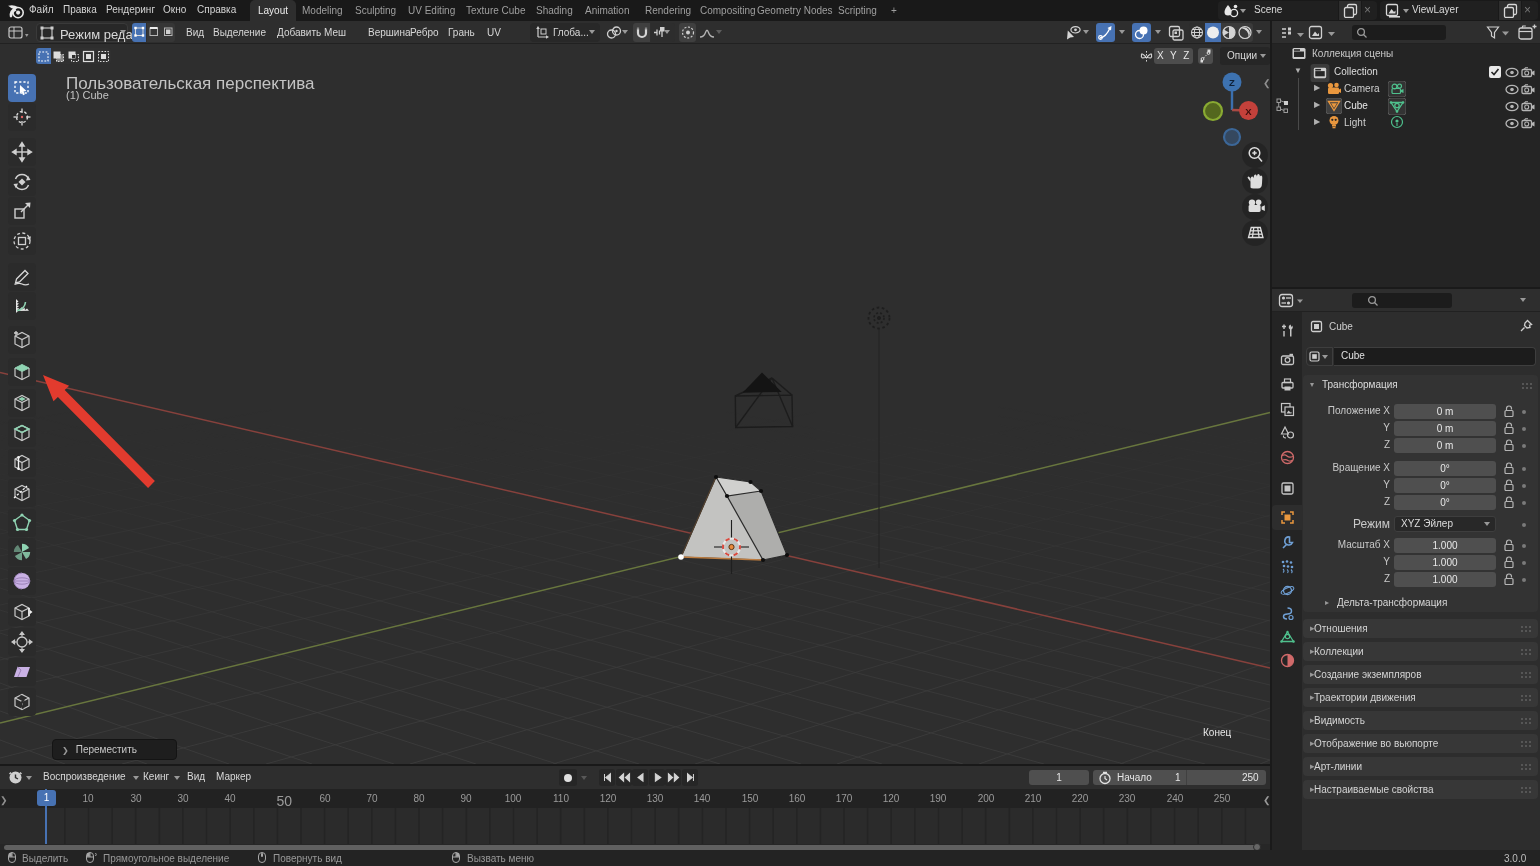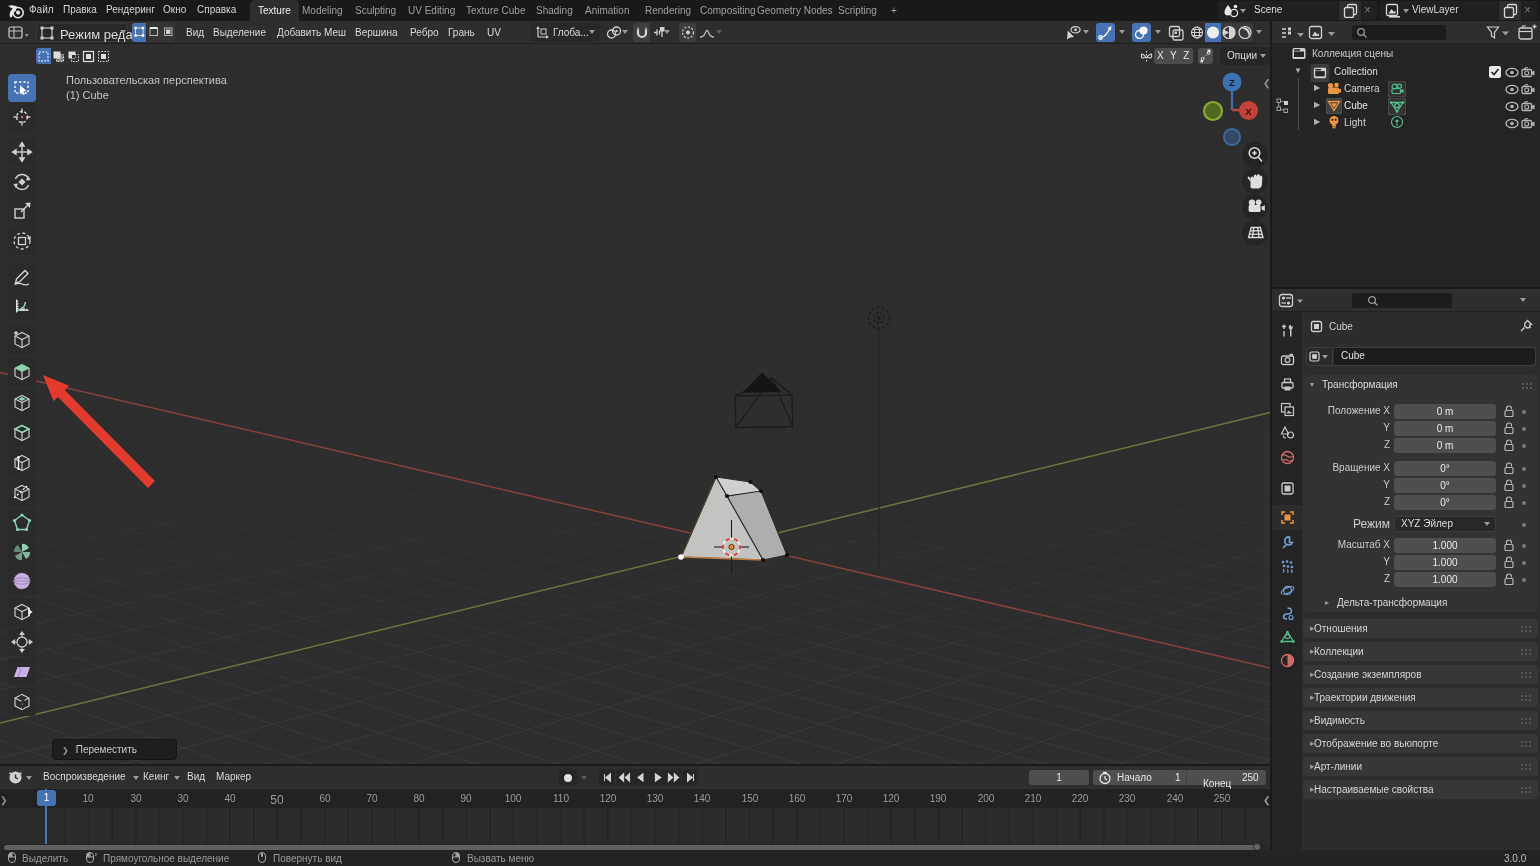--- a/index.html
+++ b/index.html
@@ -572,21 +572,21 @@
 <line x1="714" y1="547" x2="722" y2="547" stroke="#1f1f1f" stroke-width="1.1"></line>
 <line x1="741" y1="547" x2="749" y2="547" stroke="#1f1f1f" stroke-width="1.1"></line>
 <circle cx="731.5" cy="547" r="8.5" fill="none" stroke="#e8e8e8" stroke-width="2"></circle>
 <circle cx="731.5" cy="547" r="8.5" fill="none" stroke="#d84a3f" stroke-width="2" stroke-dasharray="4.45 4.45" stroke-dashoffset="2.2"></circle>
 <circle cx="731.5" cy="547" r="2.6" fill="#e98a3c" stroke="#5a3413" stroke-width="1"></circle>
 </g>
 
 <polygon points="43,375 69.1,385.7 64.7,390.1 154.9,481.1 148.1,487.9 57.9,396.9 53.5,401.2" fill="#e23b2e"></polygon>
 </svg>
 
-<div class="abs" style="left:66px;top:74px;font-size:11px;color:#c3c3c3">Пользовательская перспектива</div>
+<div class="abs" style="left:66px;top:74px;font-size:17px;color:#c3c3c3">Пользовательская перспектива</div>
 <div class="abs" style="left:66px;top:89px;font-size:11px;color:#c3c3c3">(1) Cube</div>
 <div class="abs" style="left:1263px;top:78px;color:#8f8f8f;font-size:9px">❮</div>
 
 <div class="abs" style="left:52px;top:739px;width:125px;height:21px;background:#1e1e1e;border:1px solid #141414;border-radius:4px;color:#c8c8c8;font-size:10px;line-height:19px">
 <span style="margin-left:9px;color:#9a9a9a;font-size:8px">❯</span><span style="margin-left:7px">Переместить</span></div>
 
 <div class="tool active" style="top:74px">
       <svg width="22" height="22" viewBox="0 0 22 22">
         <rect x="4" y="5" width="13" height="11" fill="none" stroke="#fff" stroke-width="1.3" stroke-dasharray="2.2 2"></rect>
         <path d="M9 8 L15.5 14 L12.6 14.4 L13.8 17.6 L12 18.3 L10.8 15 L8.8 16.8 Z" fill="#fff"></path>
@@ -828,21 +828,21 @@
         <rect x="9.8" y="11.3" width="2.4" height="2.4" fill="#fff"></rect>
         <rect x="18" y="5" width="7.5" height="7.5" fill="none" stroke="#b5b5b5" stroke-width="1"></rect>
         <line x1="18" y1="5" x2="25.5" y2="5" stroke="#ececec" stroke-width="2"></line>
         <rect x="32.5" y="5" width="7.5" height="7.5" fill="none" stroke="#b5b5b5" stroke-width="1"></rect>
         <rect x="34" y="6.5" width="4.5" height="4.5" fill="#cfcfcf"></rect>
       </svg>
 <span class="m" style="left:186px">Вид</span>
 <span class="m" style="left:213px">Выделение</span>
 <span class="m" style="left:277px">Добавить</span>
 <span class="m" style="left:324px">Меш</span>
-<span class="m" style="left:355px">Вершина</span>
+<span class="m" style="left:368px">Вершина</span>
 <span class="m" style="left:410px">Ребро</span>
 <span class="m" style="left:448px">Грань</span>
 <span class="m" style="left:487px">UV</span>
 <div class="abs" style="left:530px;top:2px;width:70px;height:19px;background:#282828;border-radius:4px"></div>
 <svg class="abs" style="left:535px;top:4px" width="15" height="15">
         <path d="M3 12 L3 3 M3 12 L12 12" stroke="#cfcfcf" stroke-width="1.2" fill="none"></path>
         <path d="M3 1 L4.8 4 L1.2 4 Z" fill="#cfcfcf"></path>
         <path d="M14 12 L11 10.2 L11 13.8 Z" fill="#cfcfcf"></path>
         <rect x="6" y="4" width="5" height="5" fill="none" stroke="#cfcfcf" stroke-width="1"></rect>
       </svg>
@@ -966,21 +966,21 @@
 <circle cx="14" cy="12" r="6.5" fill="none" stroke="#e8e8e8" stroke-width="2"></circle>
 <circle cx="14" cy="12" r="2.6" fill="#e8e8e8"></circle>
 <path d="M1.5 3.5 Q8 1.5 14 5 L10.5 8.5 Q5 7 1.5 3.5 Z" fill="#e8e8e8"></path>
 <path d="M3.5 17 Q2.5 9 9.5 6 L12 9.5 Q7 12 6.5 17 Q5 19.5 3.5 17 Z" fill="#e8e8e8"></path>
 </svg>
 <span class="menu" style="left:29px">Файл</span>
 <span class="menu" style="left:63px">Правка</span>
 <span class="menu" style="left:106px">Рендеринг</span>
 <span class="menu" style="left:163px">Окно</span>
 <span class="menu" style="left:197px">Справка</span>
-<span class="tab active" style="left:250px">Texture</span>
+<span class="tab active" style="left:250px">Layout</span>
 <span class="tab" style="left:294px">Modeling</span>
 <span class="tab" style="left:347px">Sculpting</span>
 <span class="tab" style="left:400px">UV Editing</span>
 <span class="tab" style="left:458px">Texture Cube</span>
 <span class="tab" style="left:528px">Shading</span>
 <span class="tab" style="left:577px">Animation</span>
 <span class="tab" style="left:637px">Rendering</span>
 <span class="tab" style="left:692px">Compositing</span>
 <span class="tab" style="left:749px">Geometry Nodes</span>
 <span class="tab" style="left:830px">Scripting</span>
@@ -1431,21 +1431,21 @@
 <div class="fld" style="left:1029px;top:770px;width:60px;height:15px;line-height:15px">1</div>
 <div class="abs" style="left:1093px;top:770px;width:173px;height:15px;background:#4f4f4f;border-radius:3px"></div>
 <svg class="abs" style="left:1098px;top:771px" width="14" height="14">
       <circle cx="7" cy="7.5" r="5" fill="none" stroke="#e2e2e2" stroke-width="1.3"></circle>
       <path d="M7 5 L7 7.5 L9 9" stroke="#e2e2e2" stroke-width="1.2" fill="none"></path>
       <path d="M5 1.5 L9 1.5 M7 1.5 L7 2.5" stroke="#e2e2e2" stroke-width="1.4"></path>
     </svg>
 <span class="abs" style="left:1117px;top:772px;font-size:10px;color:#e6e6e6">Начало</span>
 <span class="abs" style="left:1175px;top:772px;font-size:10px;color:#e6e6e6">1</span>
 <div class="abs" style="left:1186px;top:770px;width:1px;height:15px;background:#404040"></div>
-<span class="abs" style="left:1203px;top:778px;font-size:10px;color:#e6e6e6">Конец</span>
+<span class="abs" style="left:1203px;top:727px;font-size:10px;color:#e6e6e6">Конец</span>
 <span class="abs" style="left:1242px;top:772px;font-size:10px;color:#e6e6e6">250</span>
 <div class="abs" style="left:0;top:789px;width:1270px;height:19px;background:#222222"></div>
 <div class="abs" style="left:0;top:808px;width:1270px;height:36px;background:#2b2b2b"></div>
 <svg class="abs" style="left:0;top:808px" width="1270" height="36">
       <line x1="64.9" y1="0" x2="64.9" y2="36" stroke="#242424" stroke-width="1.5"></line>
       <line x1="88.5" y1="0" x2="88.5" y2="36" stroke="#242424" stroke-width="1.5"></line>
       <line x1="112.1" y1="0" x2="112.1" y2="36" stroke="#242424" stroke-width="1.5"></line>
       <line x1="135.7" y1="0" x2="135.7" y2="36" stroke="#242424" stroke-width="1.5"></line>
       <line x1="159.3" y1="0" x2="159.3" y2="36" stroke="#242424" stroke-width="1.5"></line>
       <line x1="182.9" y1="0" x2="182.9" y2="36" stroke="#242424" stroke-width="1.5"></line>
@@ -1492,21 +1492,21 @@
       <line x1="1150.9" y1="0" x2="1150.9" y2="36" stroke="#242424" stroke-width="1.5"></line>
       <line x1="1174.6" y1="0" x2="1174.6" y2="36" stroke="#242424" stroke-width="1.5"></line>
       <line x1="1198.2" y1="0" x2="1198.2" y2="36" stroke="#242424" stroke-width="1.5"></line>
       <line x1="1221.8" y1="0" x2="1221.8" y2="36" stroke="#242424" stroke-width="1.5"></line>
       <line x1="1245.4" y1="0" x2="1245.4" y2="36" stroke="#242424" stroke-width="1.5"></line>
     </svg>
 <span class="abs" style="left:73px;top:793px;width:30px;text-align:center;font-size:10px;color:#9b9b9b">10</span>
     <span class="abs" style="left:121px;top:793px;width:30px;text-align:center;font-size:10px;color:#9b9b9b">30</span>
     <span class="abs" style="left:168px;top:793px;width:30px;text-align:center;font-size:10px;color:#9b9b9b">30</span>
     <span class="abs" style="left:215px;top:793px;width:30px;text-align:center;font-size:10px;color:#9b9b9b">40</span>
-    <span class="abs" style="left:262px;top:793px;width:30px;text-align:center;font-size:12px;color:#9b9b9b">50</span>
+    <span class="abs" style="left:262px;top:793px;width:30px;text-align:right;font-size:14px;color:#9b9b9b">50</span>
     <span class="abs" style="left:310px;top:793px;width:30px;text-align:center;font-size:10px;color:#9b9b9b">60</span>
     <span class="abs" style="left:357px;top:793px;width:30px;text-align:center;font-size:10px;color:#9b9b9b">70</span>
     <span class="abs" style="left:404px;top:793px;width:30px;text-align:center;font-size:10px;color:#9b9b9b">80</span>
     <span class="abs" style="left:451px;top:793px;width:30px;text-align:center;font-size:10px;color:#9b9b9b">90</span>
     <span class="abs" style="left:498px;top:793px;width:30px;text-align:center;font-size:10px;color:#9b9b9b">100</span>
     <span class="abs" style="left:546px;top:793px;width:30px;text-align:center;font-size:10px;color:#9b9b9b">110</span>
     <span class="abs" style="left:593px;top:793px;width:30px;text-align:center;font-size:10px;color:#9b9b9b">120</span>
     <span class="abs" style="left:640px;top:793px;width:30px;text-align:center;font-size:10px;color:#9b9b9b">130</span>
     <span class="abs" style="left:687px;top:793px;width:30px;text-align:center;font-size:10px;color:#9b9b9b">140</span>
     <span class="abs" style="left:735px;top:793px;width:30px;text-align:center;font-size:10px;color:#9b9b9b">150</span>

